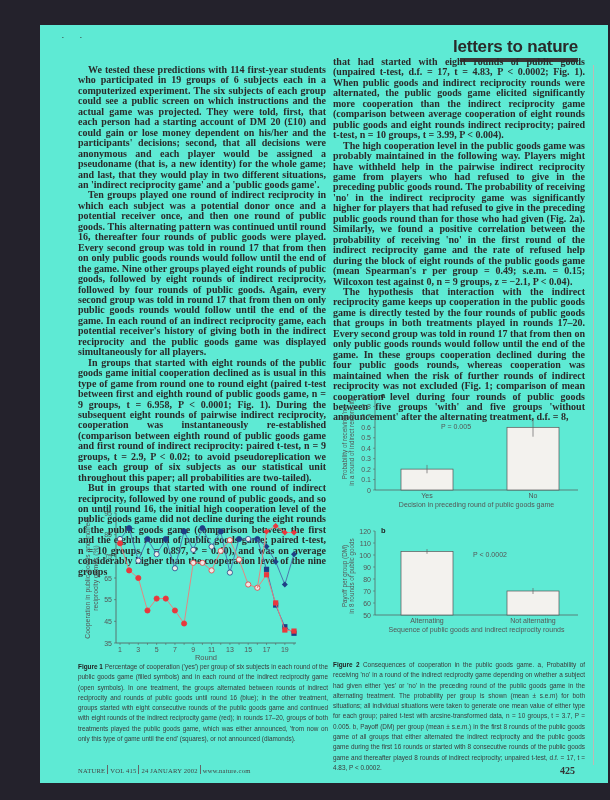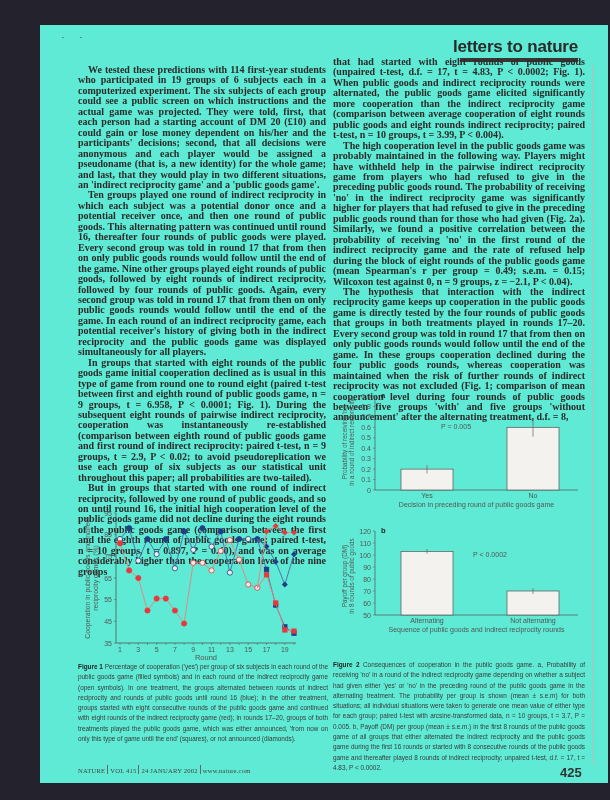--- a/index.html
+++ b/index.html
@@ -12,21 +12,21 @@
   .col p{margin:0;text-indent:10px;}
   .col1{left:38px;top:40px;width:248px;}
   .col2{left:293px;top:32px;width:252px;}
   .vrule{position:absolute;left:553px;top:40px;width:1px;height:700px;background:#bdbbb5;}
   .caption{position:absolute;font-family:"Liberation Sans",sans-serif;font-size:6.4px;line-height:10.3px;color:#3a3a3a;text-align:justify;}
   .caption b{font-weight:bold;color:#222;}
   .cap1{left:38px;top:637px;width:250px;}
   .cap2{left:293px;top:635px;width:252px;}
   .footer{position:absolute;left:38px;top:740px;font-size:6.6px;color:#444;letter-spacing:0.2px;}
   .footer span.sep{display:inline-block;width:1px;height:9px;background:#666;margin:0 2px;vertical-align:-1px;}
-  .pagenum{position:absolute;left:520px;top:740px;font-family:Liberation Sans, sans-serif;font-weight:bold;font-size:13px;color:#333;}
+  .pagenum{position:absolute;left:520px;top:740px;font-family:Liberation Serif, serif;font-weight:bold;font-size:10px;color:#333;}
   svg text{font-family:"Liberation Sans",sans-serif;fill:#555;}
   .fig1{position:absolute;left:28px;top:480px;}
   .fig2{position:absolute;left:293px;top:365px;}
   .mark{position:absolute;font-size:5px;color:#333;}
 </style>
 </head>
 <body>
 
 <div class="page">
   <span class="mark" style="left:22px;top:10px;">•</span>

